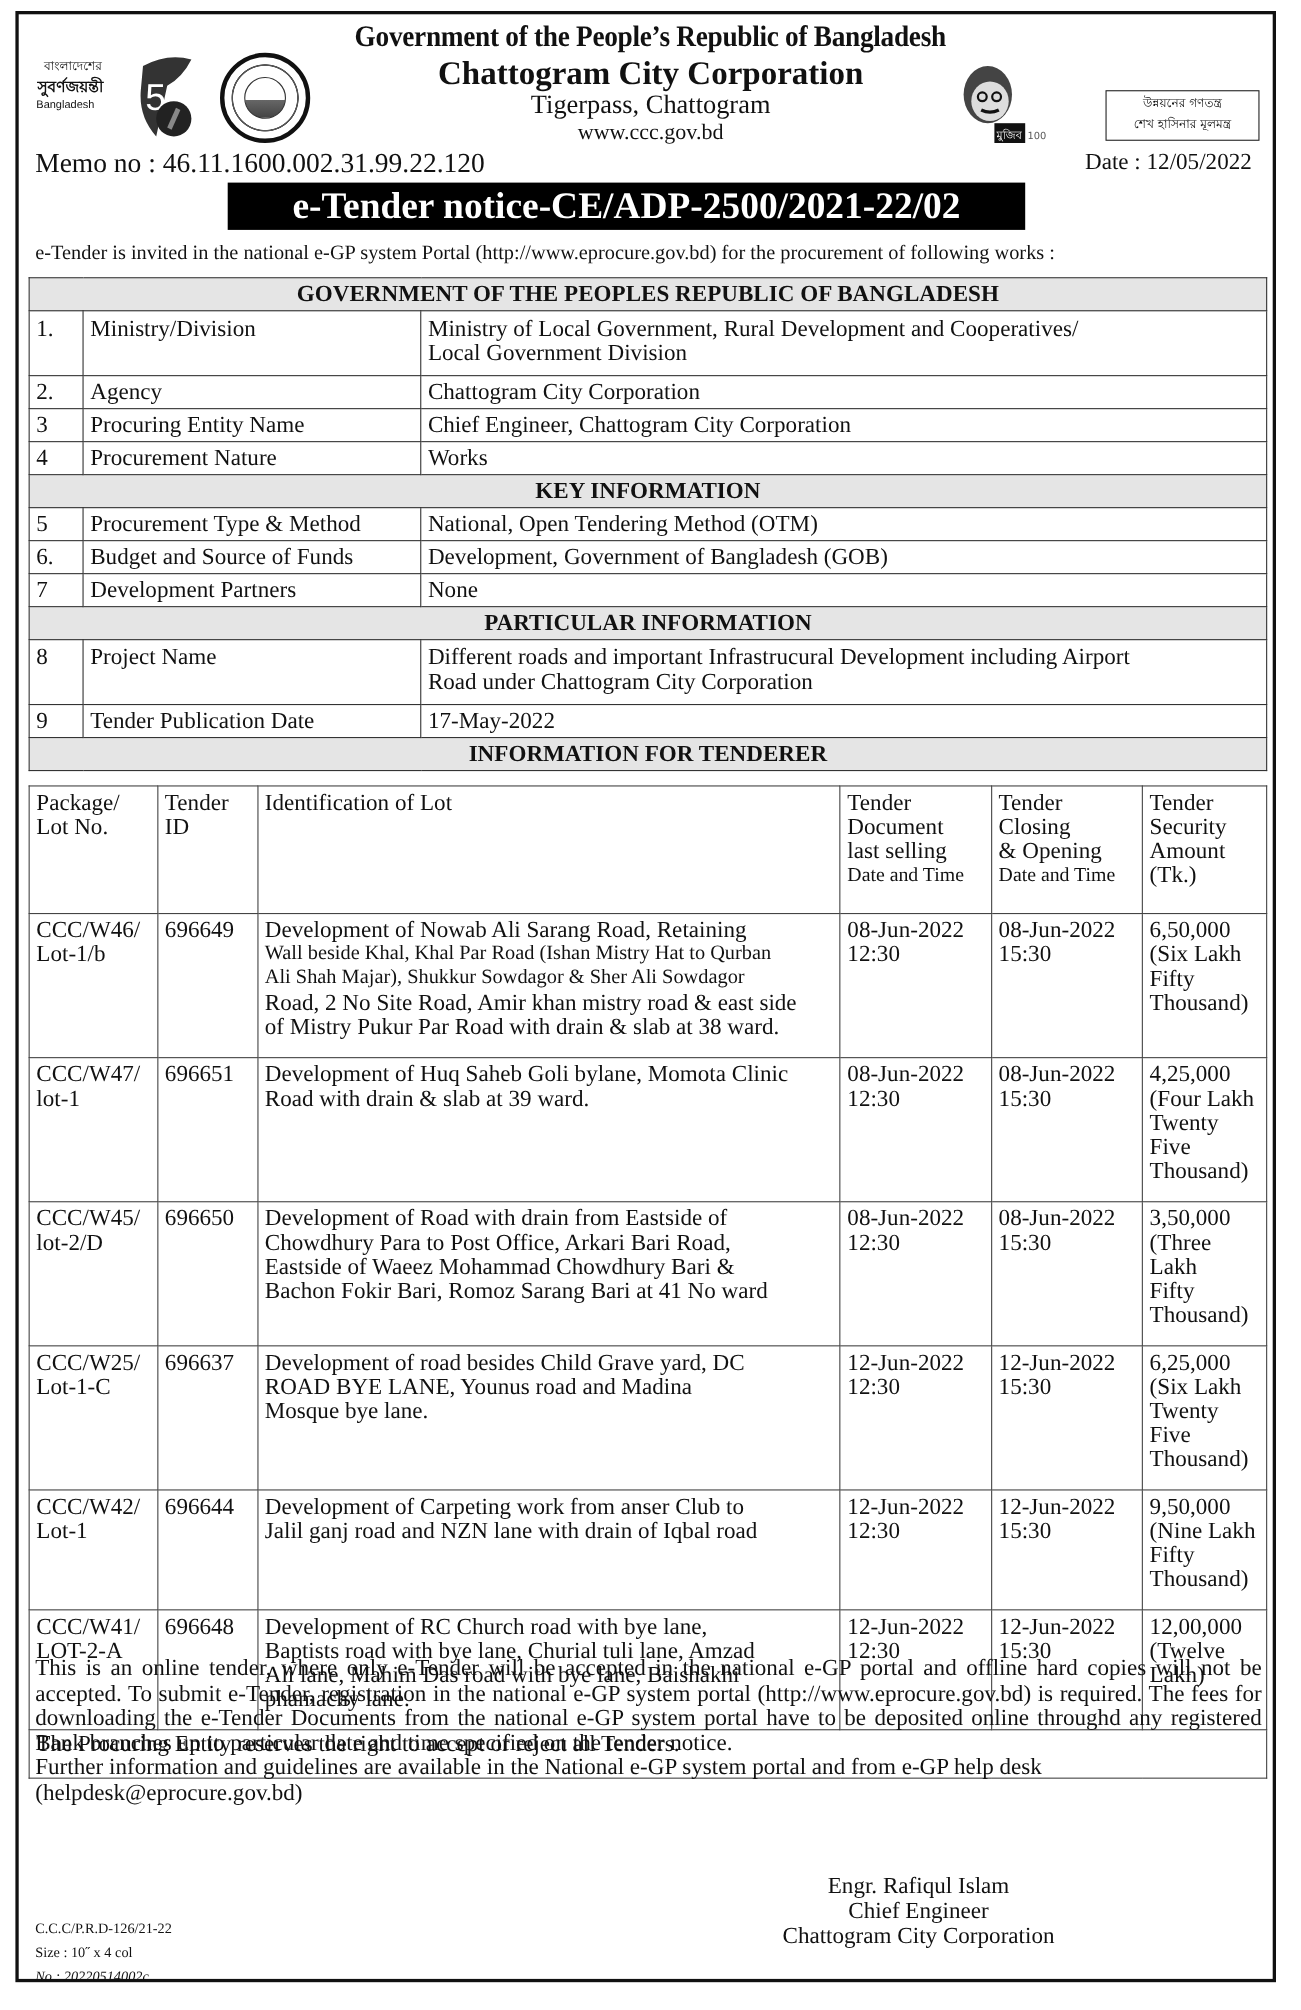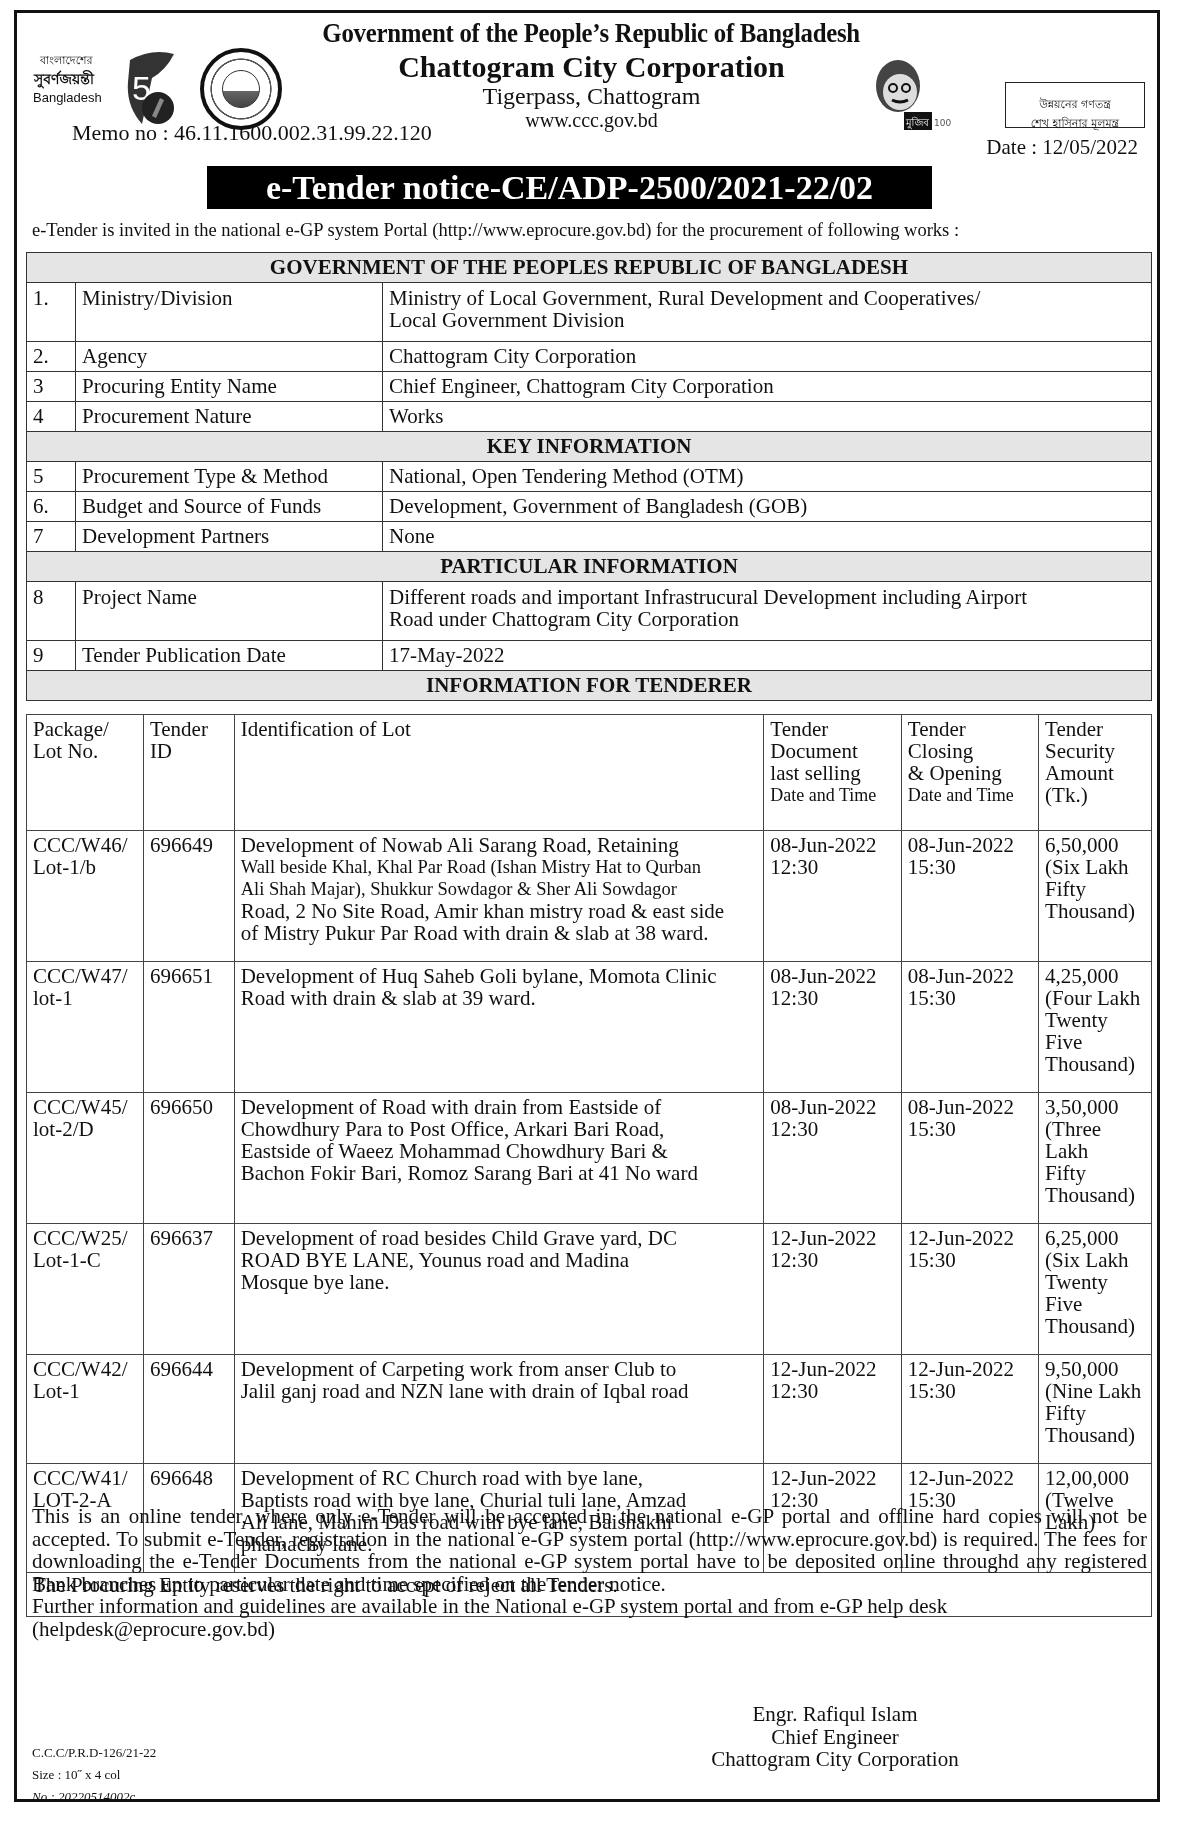--- a/index.html
+++ b/index.html
@@ -6,38 +6,38 @@
   body { width: 1183px; height: 1827px; position: relative; overflow: hidden;
          font-family: "Liberation Serif", "DejaVu Serif", serif; color: #111; }
   .frame { position: absolute; left: 14px; top: 10px; width: 1146px; height: 1792px;
            border: 3px solid #111; box-sizing: border-box; }
   .abs { position: absolute; }
   .title1 { left: 0; width: 1183px; top: 18px; text-align: center; font-size: 27px; font-weight: bold; letter-spacing: -0.3px; }
   .title1 span { display: inline-block; transform: scaleX(0.92); }
   .title2 { left: 0; width: 1183px; top: 50px; text-align: center; font-size: 30px; font-weight: bold; }
   .title3 { left: 0; width: 1183px; top: 83px; text-align: center; font-size: 24px; }
   .title4 { left: 0; width: 1183px; top: 109px; text-align: center; font-size: 20px; }
-  .memo { left: 32px; top: 120px; font-size: 22px; margin-left: 40px; }
+  .memo { left: 32px; top: 135px; font-size: 25px; }
   .date { right: 45px; top: 135px; font-size: 21px; }
   .notice-bar { left: 207px; top: 166px; width: 725px; height: 43px; background: #000; color: #fff;
                 font-weight: bold; font-size: 34px; text-align: center; line-height: 43px; }
   .invite { left: 32px; top: 220px; width: 1115px; font-size: 18.5px; white-space: nowrap; }
   
   .logo-jubilee { left: 30px; top: 50px; width: 145px; height: 80px; }
   .jub-text1 { position: absolute; left: 10px; top: 2px; font-family: "DejaVu Sans", sans-serif; font-size: 11px; }
   .jub-text2 { position: absolute; left: 4px; top: 18px; font-family: "DejaVu Sans", sans-serif; font-size: 14px; font-weight: bold; }
-  .jub-text3 { position: absolute; left: 3px; top: 40px; font-family: "Liberation Sans", sans-serif; font-size: 13px; }
+  .jub-text3 { position: absolute; left: 3px; top: 40px; font-family: "Liberation Sans", sans-serif; font-size: 10px; }
   .jub-five { position: absolute; left: 92px; top: 0; width: 55px; height: 80px; }
   .logo-ccc { left: 200px; top: 48px; width: 82px; height: 82px; border-radius: 50%; border: 4px solid #111;
               box-sizing: border-box; background: radial-gradient(circle, #fff 55%, #555 56%, #555 58%, #fff 59%); }
   .logo-ccc .inner { position: absolute; left: 18px; top: 18px; width: 38px; height: 38px; border-radius: 50%;
               border: 1px solid #333; box-sizing: border-box; background: linear-gradient(#fff 55%, #666 56%, #444 100%); }
   .portrait { left: 860px; top: 56px; width: 92px; height: 76px; }
   .slogan { left: 1005px; top: 82px; width: 140px; height: 46px; border: 1.5px solid #222; box-sizing: border-box;
-            font-family: "DejaVu Sans", sans-serif; font-size: 11px; text-align: center; line-height: 19px; padding-top: 12px; }
+            font-family: "DejaVu Sans", sans-serif; font-size: 11px; text-align: center; line-height: 19px; padding-top: 1px; }
   
   table { border-collapse: collapse; position: absolute; }
   .info { left: 26px; top: 252px; width: 1126px; font-size: 21px; }
   .info td { border: 1px solid #333; padding: 0 6px; vertical-align: top; line-height: 22px; }
   .info tr.sec td { background: #e5e5e5; font-weight: bold; text-align: center; height: 29px; line-height: 29px; }
   .info tr.r td { height: 29px; line-height: 28px; }
   .info tr.r2 td { height: 54px; line-height: 22px; padding-top: 4px; }
   .c-no { width: 36px; }
   .c-lbl { width: 264px; }
   .c-lbl2 { width: 294px; margin-top: 15px; }

